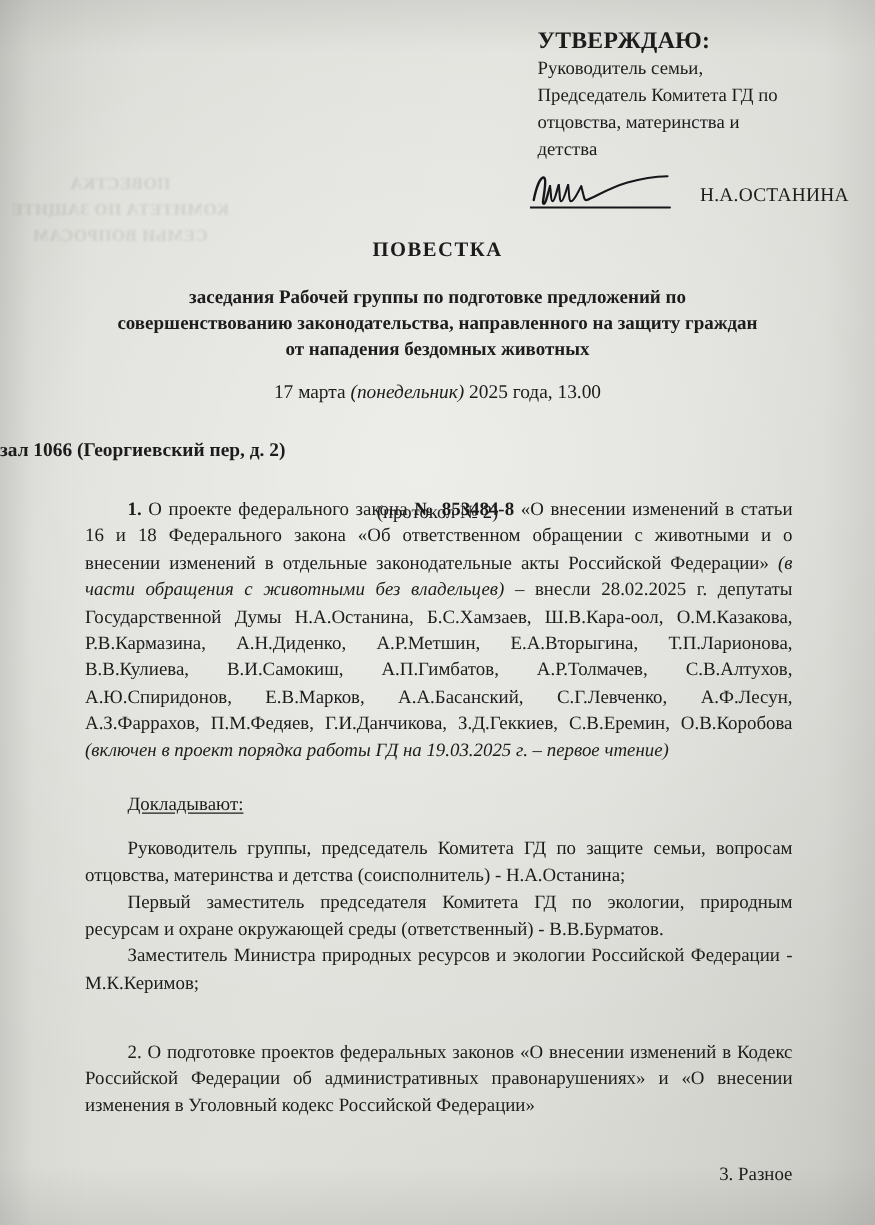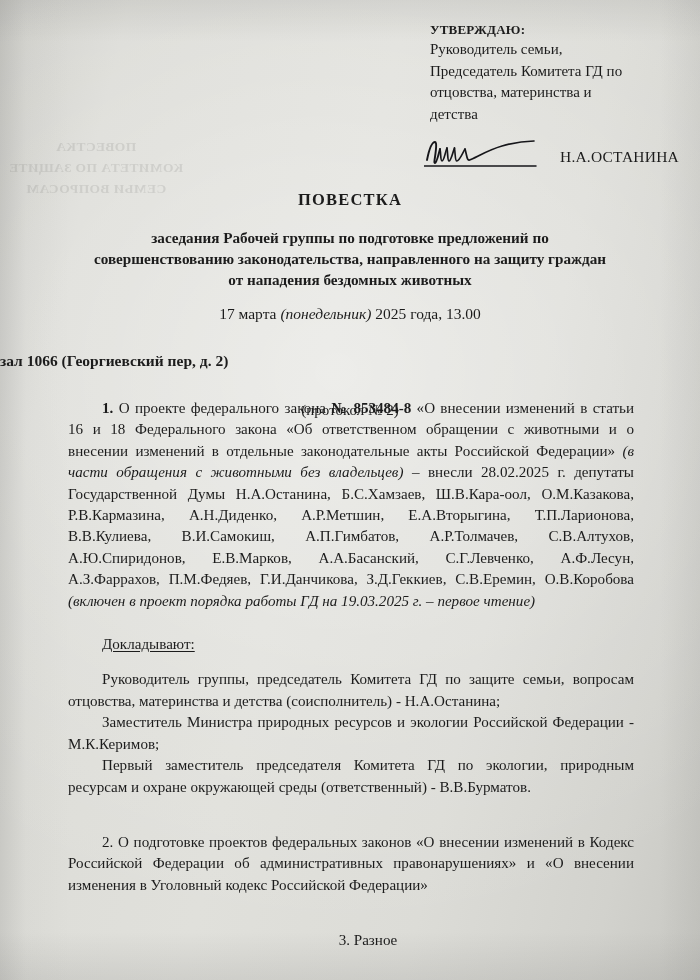--- a/index.html
+++ b/index.html
@@ -63,21 +63,21 @@
 
   
   .approval {
     position: absolute;
     left: 430px;
     top: 22px;
     width: 238px;
   }
   .approval-title {
     font-weight: 700;
-    font-size: 13px;
+    font-size: 19px;
     letter-spacing: 0.2px;
     margin-bottom: 1px;
   }
   .approval-lines {
     font-size: 15px;
     line-height: 21.5px;
   }
 
   .signature-row {
     position: absolute;
@@ -186,21 +186,21 @@
     text-underline-offset: 2px;
   }
   .speaker {
     text-indent: 34px;
     margin: 0;
     text-align: justify;
   }
   .misc-item {
     text-indent: 34px;
     margin: 0;
-    text-align: center;
+    text-align: right;
   }
 </style>
 </head>
 <body>
 
 <div class="paper"></div>
 
 <div class="bleed-through">
   <div>ПОВЕСТКА</div>
   <div>КОМИТЕТА ПО ЗАЩИТЕ</div>
@@ -252,22 +252,22 @@
 
     <p class="para"><span class="bold">1.</span><span> О проекте федерального закона </span><span class="bold">№ 853484-8</span><span> «О внесении изменений в статьи 16 и 18 Федерального закона «Об ответственном обращении с животными и о внесении изменений в отдельные законодательные акты Российской Федерации» </span><span class="ital">(в части обращения с животными без владельцев)</span><span> – внесли 28.02.2025 г. депутаты Государственной Думы </span><span>Н.А.Останина, Б.С.Хамзаев, Ш.В.Кара-оол, О.М.Казакова, Р.В.Кармазина, А.Н.Диденко, А.Р.Метшин, Е.А.Вторыгина, Т.П.Ларионова, В.В.Кулиева, В.И.Самокиш, А.П.Гимбатов, А.Р.Толмачев, С.В.Алтухов, А.Ю.Спиридонов, Е.В.Марков, А.А.Басанский, С.Г.Левченко, А.Ф.Лесун, А.З.Фаррахов, П.М.Федяев, Г.И.Данчикова, З.Д.Геккиев, С.В.Еремин, О.В.Коробова </span><span class="ital">(включен в проект порядка работы ГД на 19.03.2025 г. – первое чтение)</span></p>
 
     <div class="gap-md"></div>
 
     <p class="speakers-label"><span>Докладывают:</span></p>
 
     <div class="gap-sm"></div>
 
     <p class="speaker">Руководитель группы, председатель Комитета ГД по защите семьи, вопросам отцовства, материнства и детства (соисполнитель) - Н.А.Останина;</p>
+    <p class="speaker">Первый заместитель председателя Комитета ГД по экологии, природным ресурсам и охране окружающей среды (ответственный) - В.В.Бурматов.</p>
     <p class="speaker">Заместитель Министра природных ресурсов и экологии Российской Федерации - М.К.Керимов;</p>
-    <p class="speaker">Первый заместитель председателя Комитета ГД по экологии, природным ресурсам и охране окружающей среды (ответственный) - В.В.Бурматов.</p>
 
     <div class="gap-lg"></div>
 
     <p class="para"><span>2.</span><span> О подготовке проектов федеральных законов «О внесении изменений в Кодекс Российской Федерации об административных правонарушениях» и «О внесении изменения в Уголовный кодекс Российской Федерации»</span></p>
 
     <div class="gap-lg"></div>
 
     <p class="misc-item">3. Разное</p>
 
   </div>

